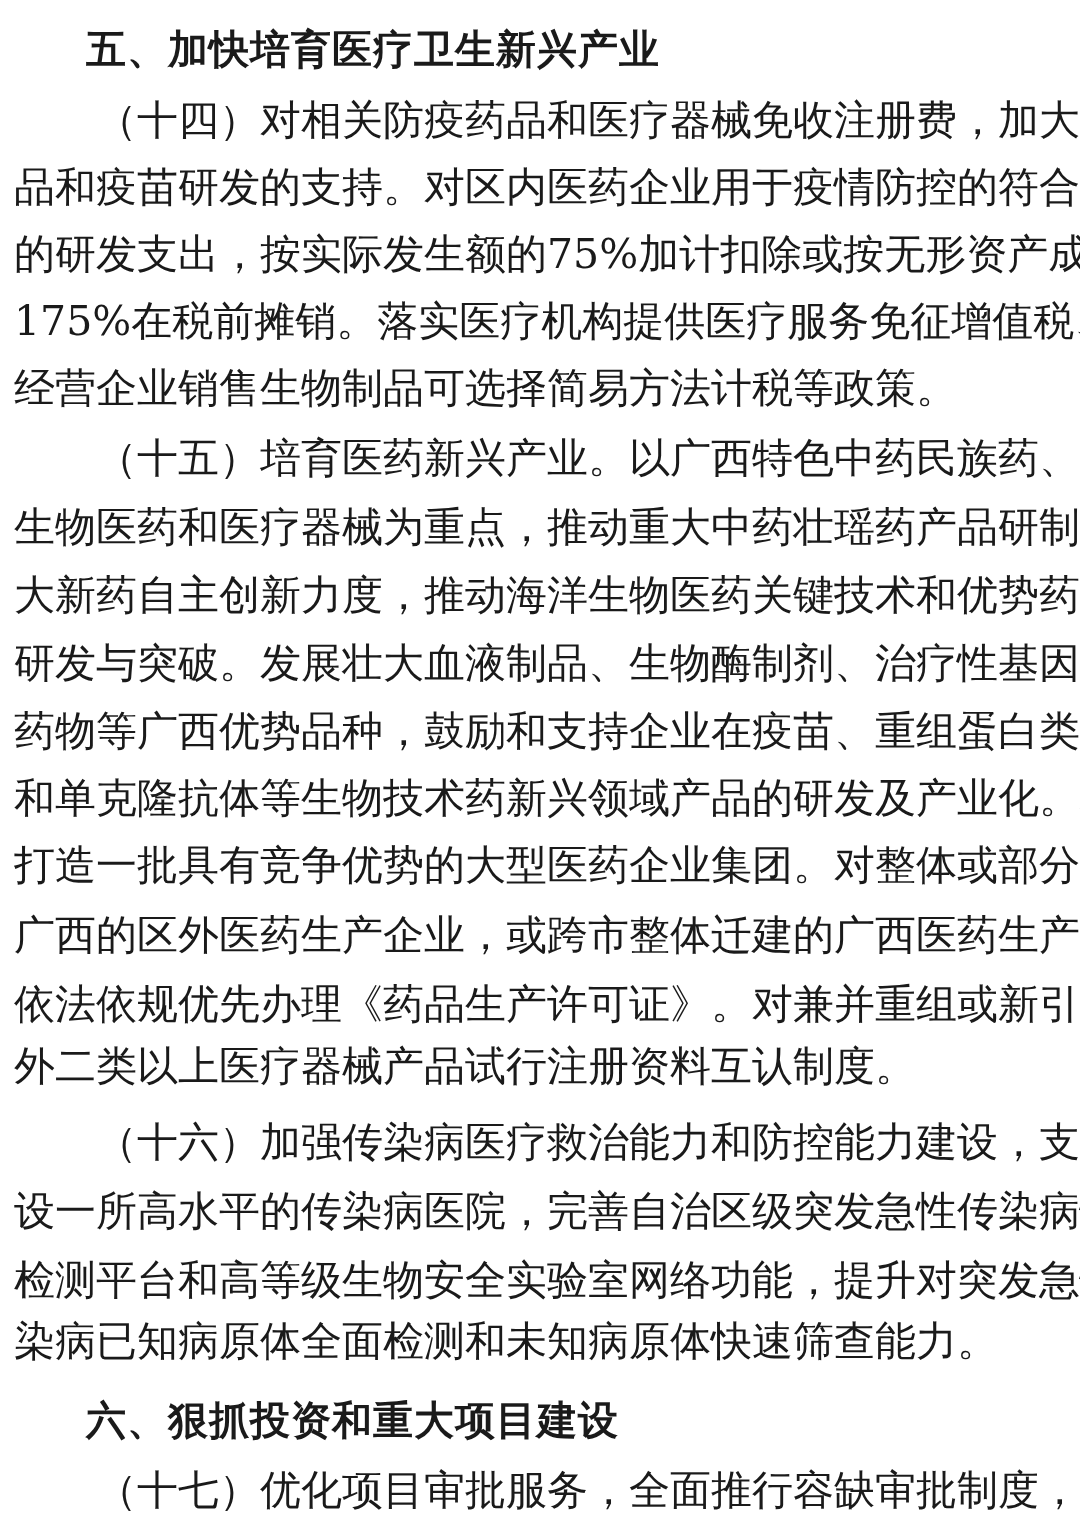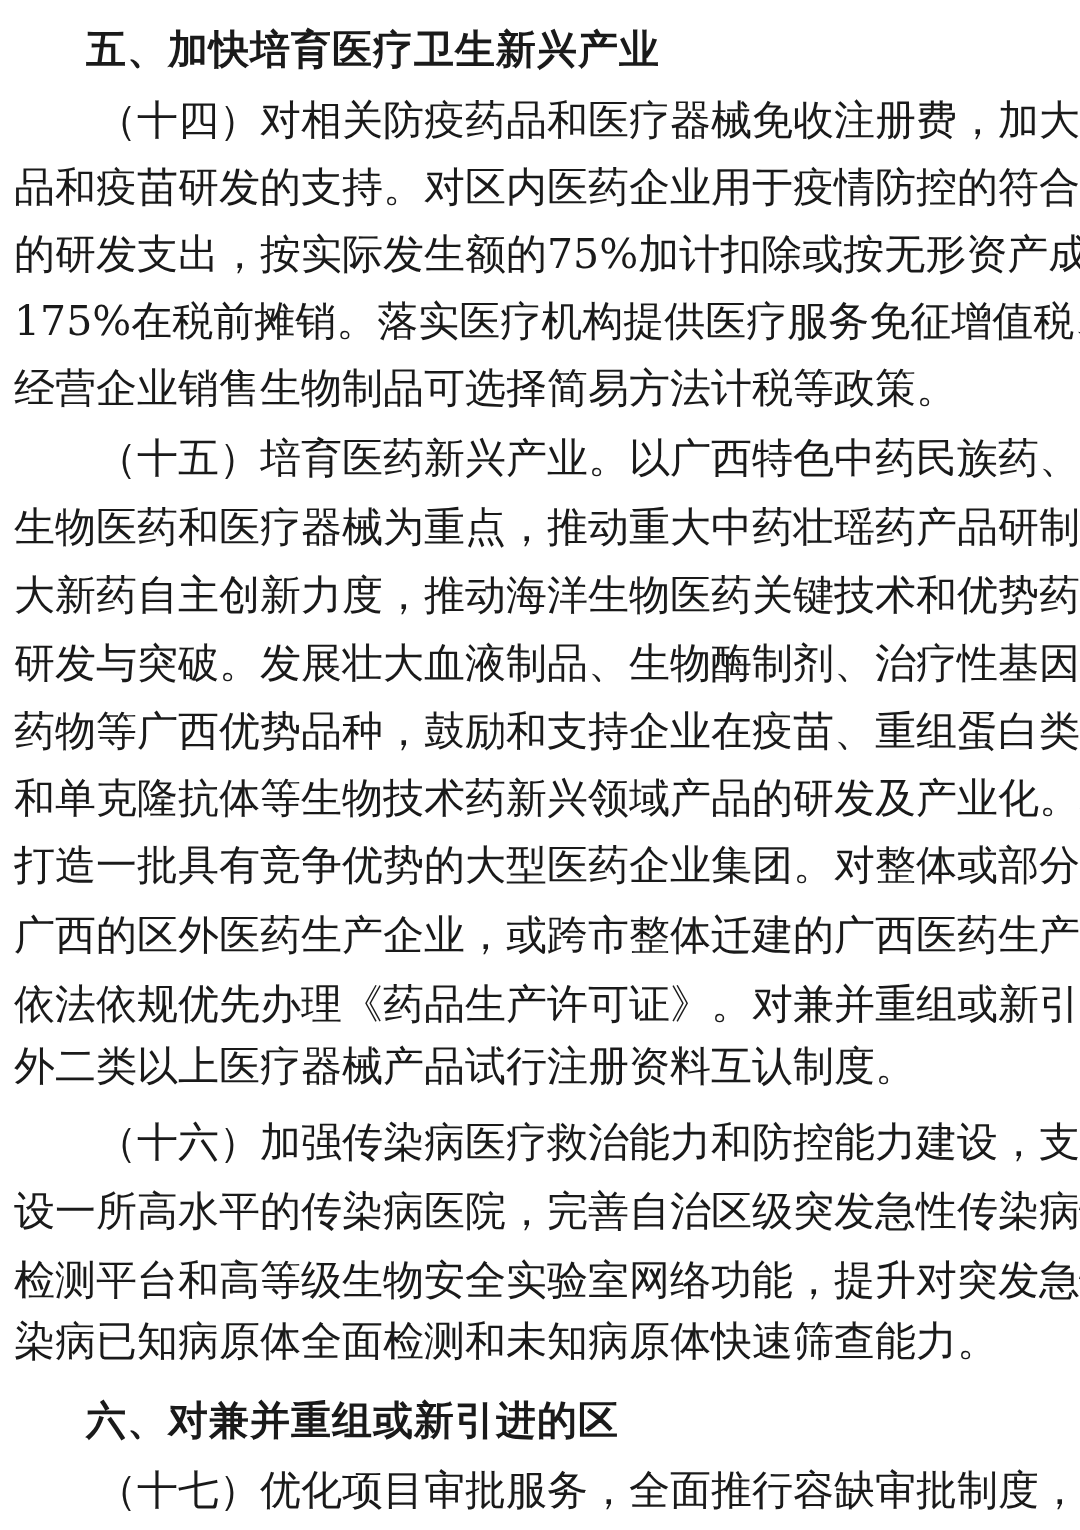--- a/index.html
+++ b/index.html
@@ -81,19 +81,19 @@
     <div class="line last" style="top:1041px;">外二类以上医疗器械产品试行注册资料互认制度。</div>
   </div>
 
   <div>
     <div class="line indent" style="top:1117px;">（十六）加强传染病医疗救治能力和防控能力建设，支持建</div>
     <div class="line" style="top:1186px;">设一所高水平的传染病医院，完善自治区级突发急性传染病快速</div>
     <div class="line" style="top:1255px;">检测平台和高等级生物安全实验室网络功能，提升对突发急性传</div>
     <div class="line last" style="top:1316px;">染病已知病原体全面检测和未知病原体快速筛查能力。</div>
   </div>
 
-  <div class="heading" style="top:1395px;">六、对兼并重组或新引进的区</div>
+  <div class="heading" style="top:1395px;">六、狠抓投资和重大项目建设</div>
 
   <div>
     <div class="line indent" style="top:1465px;">（十七）优化项目审批服务，全面推行容缺审批制度，推动</div>
   </div>
 
 </div>
 
 </body></html>

